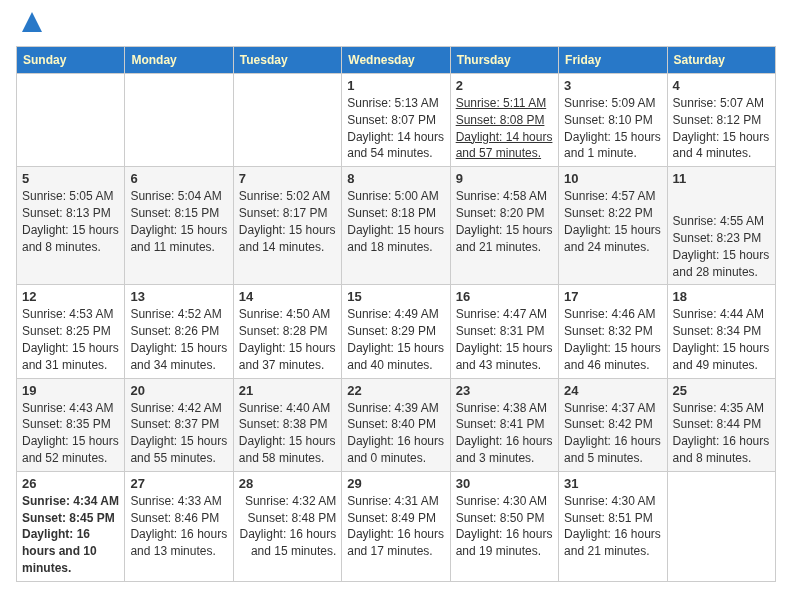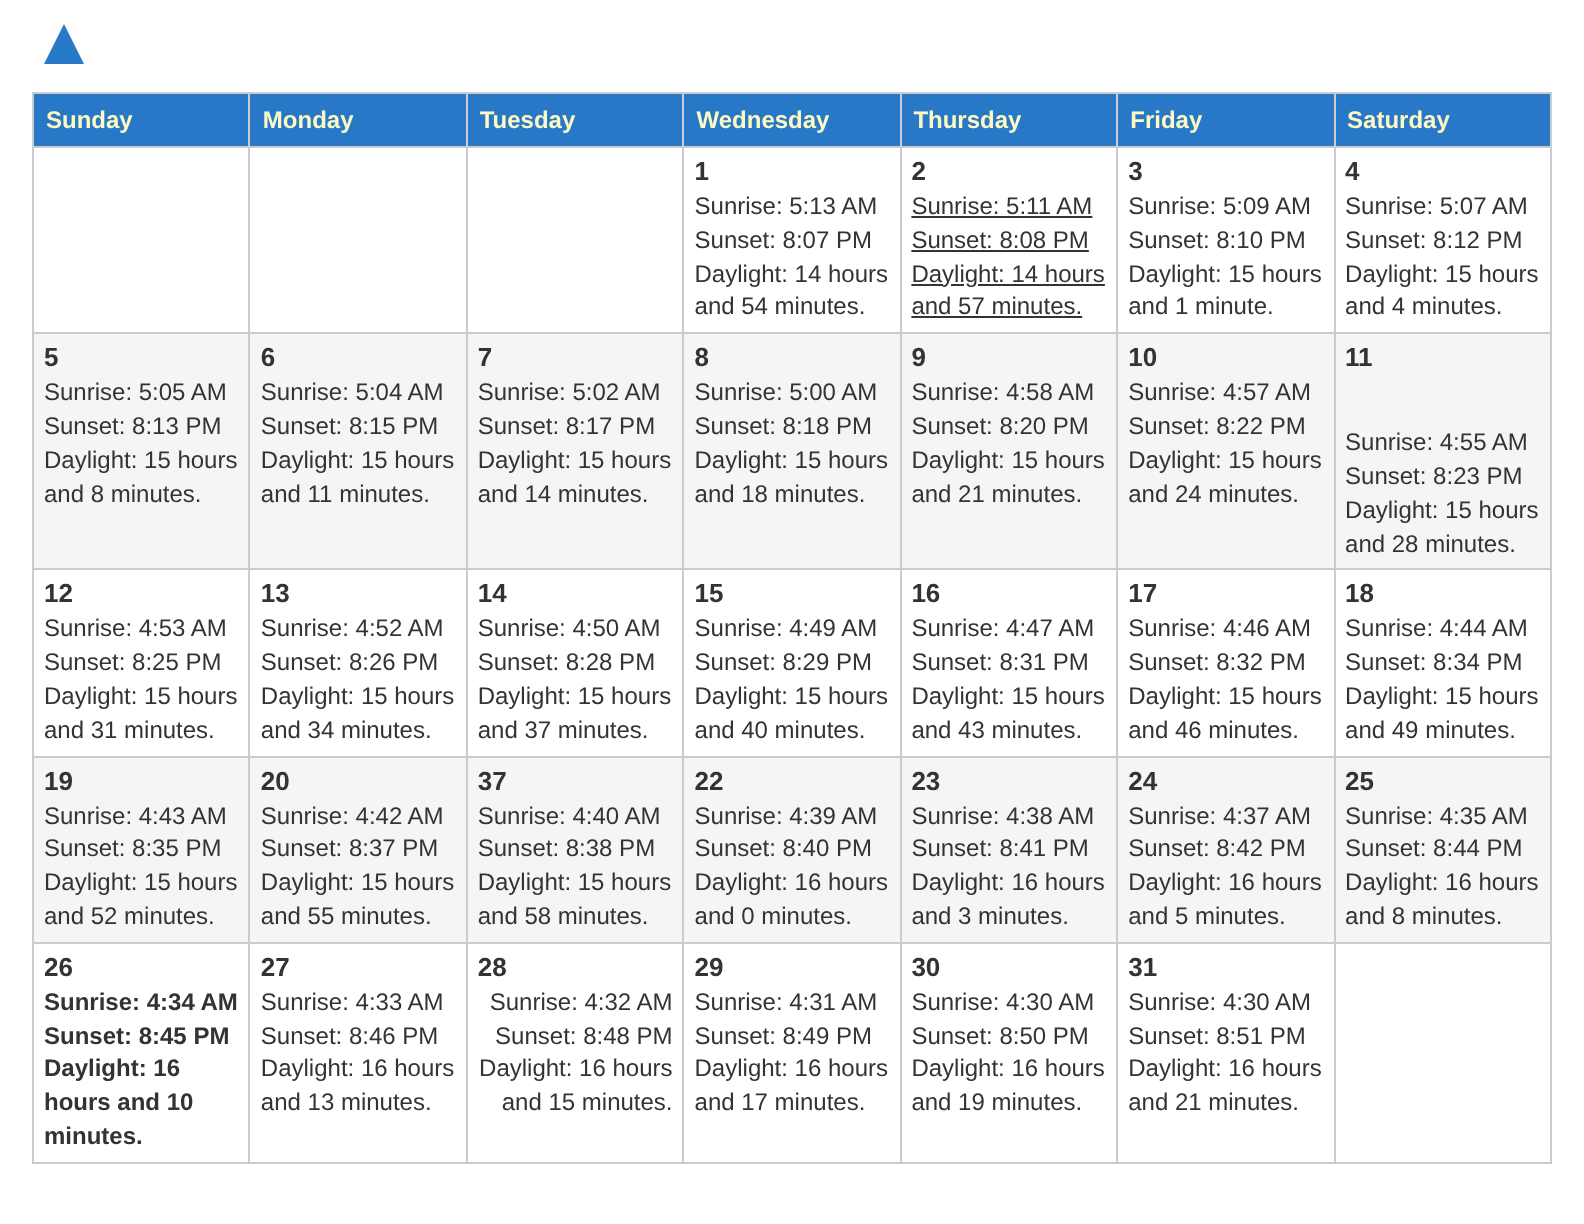--- a/index.html
+++ b/index.html
@@ -234,21 +234,21 @@
 Sunset: 8:35 PM
 Daylight: 15 hours and 52 minutes.</div>
         </td>
         <td>
           <div class="day-number">20</div>
           <div class="cell-text" style="white-space: pre-line;">Sunrise: 4:42 AM
 Sunset: 8:37 PM
 Daylight: 15 hours and 55 minutes.</div>
         </td>
         <td>
-          <div class="day-number">37</div>
+          <div class="day-number">21</div>
           <div class="cell-text" style="white-space: pre-line;">Sunrise: 4:40 AM
 Sunset: 8:38 PM
 Daylight: 15 hours and 58 minutes.</div>
         </td>
         <td>
           <div class="day-number">22</div>
           <div class="cell-text" style="white-space: pre-line;">Sunrise: 4:39 AM
 Sunset: 8:40 PM
 Daylight: 16 hours and 0 minutes.</div>
         </td>

